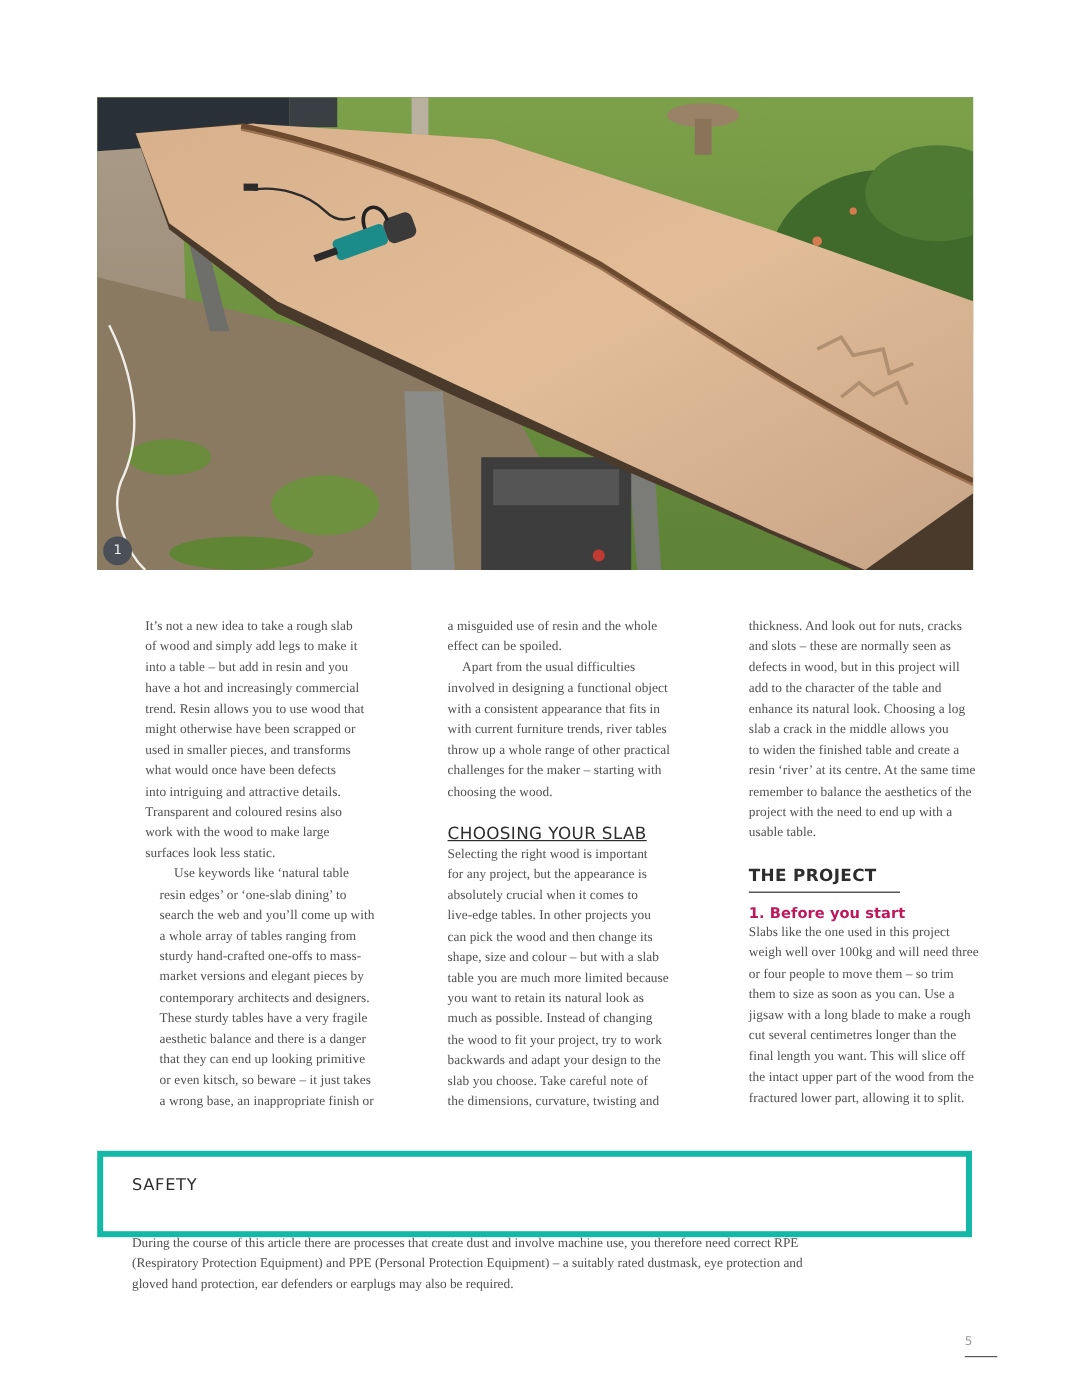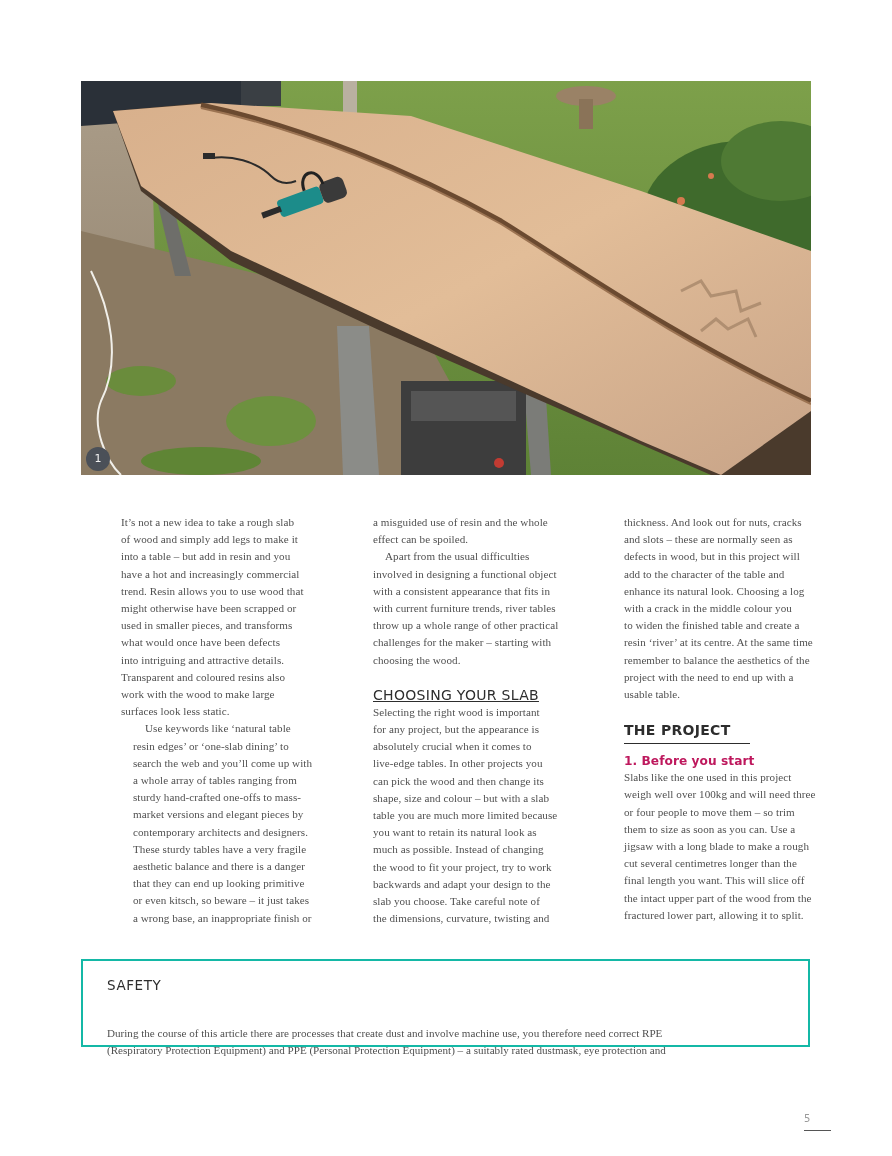--- a/index.html
+++ b/index.html
@@ -24,22 +24,22 @@
   .col3 { left:584px; }
   .line { display:block; white-space:nowrap; }
 
   .h2 { font-family:"DejaVu Sans", sans-serif; font-weight:normal; font-size:14px;
         letter-spacing:0.3px; color:#2d2d2d; margin:0; line-height:18px; }
   .h2.choosing { margin-top:17px;text-decoration:underline; }
   .h2.project { margin-top:18px; padding-bottom:4px; border-bottom:1px solid #2d2d2d; width:126px;font-weight:bold; }
   .h3 { font-family:"DejaVu Sans", sans-serif; font-size:12.2px; color:#be185d; margin:9px 0 0 0; line-height:16px; }
 
   
-  .safety { position:absolute; left:81px; top:959px; width:729px; height:88px;
-            border:2px solid #14b8a6; box-sizing:border-box; }
+  .safety { position:absolute; left:81px; top:959px; width:729px; height:72px;
+            border:5px solid #14b8a6; box-sizing:border-box; }
   .safety .title { position:absolute; left:24px; top:16px; font-family:"DejaVu Sans", sans-serif;
                    font-size:13.5px; letter-spacing:0.6px; color:#2d2d2d; }
   .safety .body { position:absolute; left:24px; top:37px; width:690px; font-family:"Liberation Serif", serif;
                   font-size:11.1px; line-height:17px; color:#505050;margin-top:27px; }
 
   
   .folio { position:absolute; left:804px; top:1113px; font-family:"DejaVu Sans", sans-serif;
            font-size:10px; color:#9a9a9a; }
   .folio-rule { position:absolute; left:804px; top:1130px; width:27px; height:1px; background:#555; }
 </style>
@@ -181,21 +181,21 @@
   </p>
 </div>
 
 <div class="col col3">
   <p>
     <span class="line">thickness. And look out for nuts, cracks</span>
     <span class="line">and slots – these are normally seen as</span>
     <span class="line">defects in wood, but in this project will</span>
     <span class="line">add to the character of the table and</span>
     <span class="line">enhance its natural look. Choosing a log</span>
-    <span class="line">with a crack in the middle colour you</span>
+    <span class="line">slab a crack in the middle allows you</span>
     <span class="line">to widen the finished table and create a</span>
     <span class="line">resin ‘river’ at its centre. At the same time</span>
     <span class="line">remember to balance the aesthetics of the</span>
     <span class="line">project with the need to end up with a</span>
     <span class="line">usable table.</span>
   </p>
   <h2 class="h2 project">THE PROJECT</h2>
   <h3 class="h3">1. Before you start</h3>
   <p>
     <span class="line">Slabs like the one used in this project</span>
@@ -208,17 +208,18 @@
     <span class="line">the intact upper part of the wood from the</span>
     <span class="line">fractured lower part, allowing it to split.</span>
   </p>
 </div>
 
 <div class="safety">
   <div class="title">SAFETY</div>
   <div class="body">
     <span class="line">During the course of this article there are processes that create dust and involve machine use, you therefore need correct RPE</span>
     <span class="line">(Respiratory Protection Equipment) and PPE (Personal Protection Equipment) – a suitably rated dustmask, eye protection and</span>
+    <span class="line">gloved hand protection, ear defenders or earplugs may also be required.</span>
   </div>
 </div>
 
 <div class="folio">5</div>
 <div class="folio-rule"></div>
 
 </body></html>

